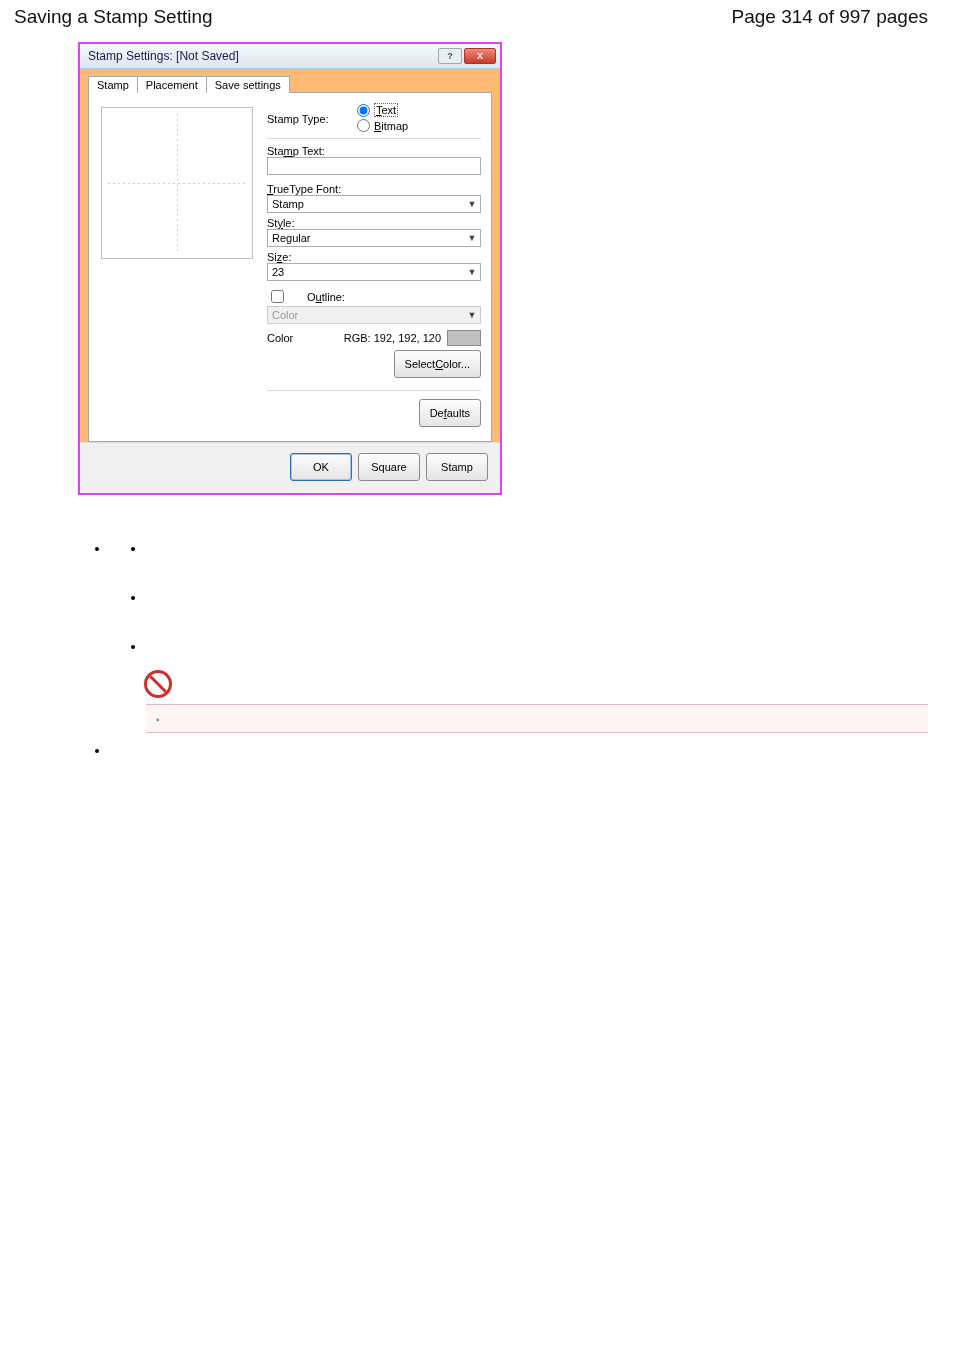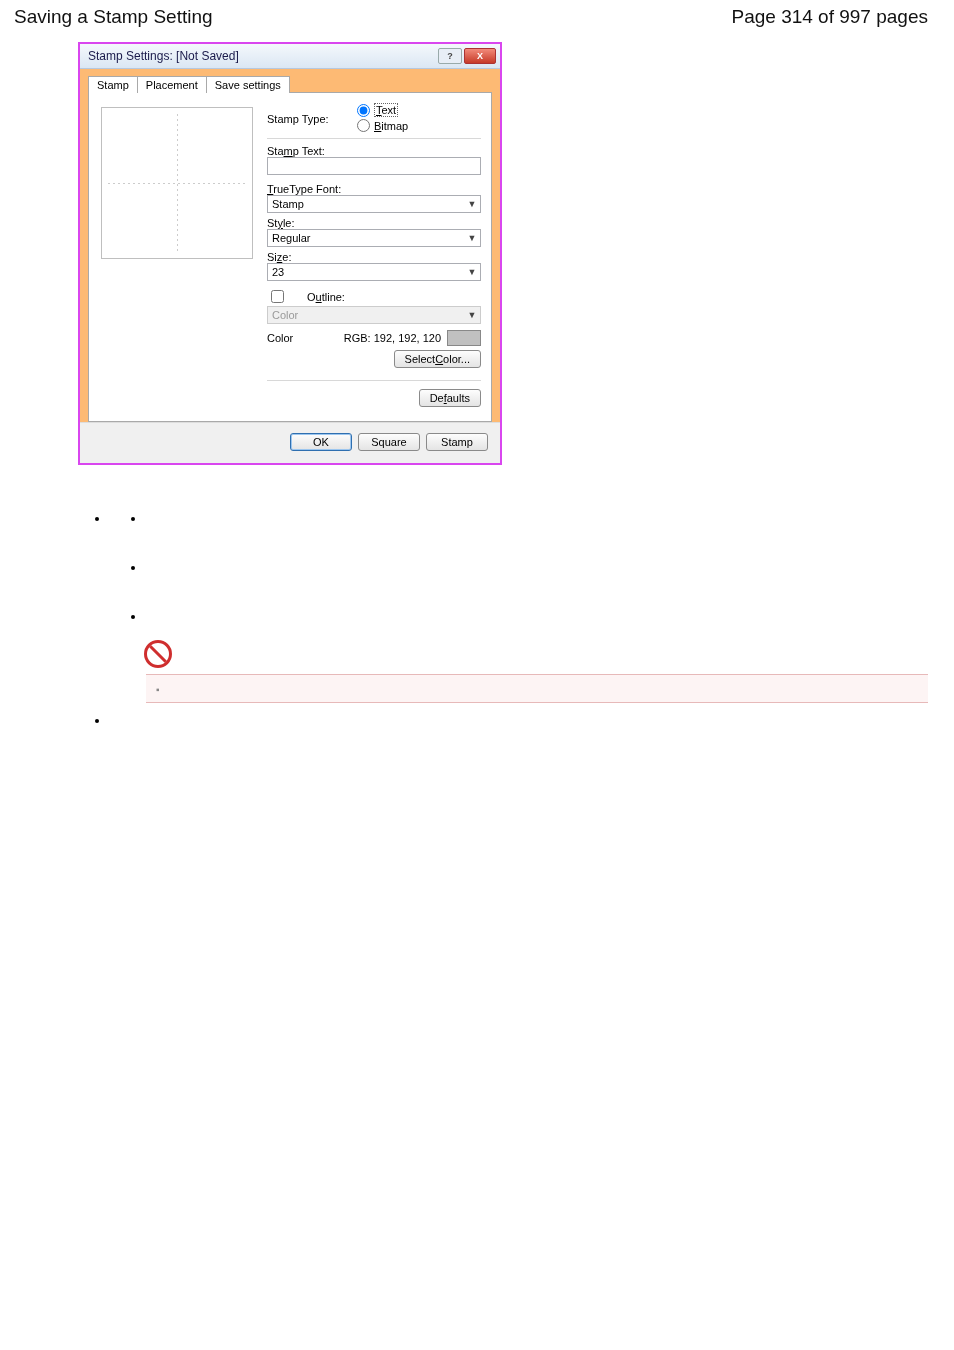--- a/index.html
+++ b/index.html
@@ -25,21 +25,21 @@
   .row{display:flex;align-items:center;margin-bottom:4px}
   .lbl{width:90px}
   .radio{display:flex;align-items:center;gap:4px;margin-bottom:2px}
   .radio input{margin:0}
   .radio .u{text-decoration:underline}
   .ti{width:100%;height:18px;border:1px solid #abadb3;background:#fff;box-sizing:border-box;padding:1px 3px;font:11px Arial}
   .sel{width:100%;height:18px;border:1px solid #abadb3;background:#fff;display:flex;align-items:center;justify-content:space-between;padding:0 2px 0 4px;box-sizing:border-box;font:11px Arial}
   .sel .arr{width:12px;text-align:center;color:#444;font-size:9px}
   .sel.disabled{background:#f0f0f0;color:#9a9a9a;border-color:#ccc}
   .chk{display:flex;align-items:center;gap:20px}
-  .btn{height:18px;border:1px solid #8a8a8a;border-radius:3px;background:linear-gradient(#fdfdfd,#e4e4e4);font:11px "Segoe UI",Arial;padding:0 10px;display:inline-flex;align-items:center;justify-content:center;min-width:62px;box-sizing:border-box}
+  .btn{height:28px;border:1px solid #8a8a8a;border-radius:3px;background:linear-gradient(#fdfdfd,#e4e4e4);font:11px "Segoe UI",Arial;padding:0 10px;display:inline-flex;align-items:center;justify-content:center;min-width:62px;box-sizing:border-box}
   .btn.primary{border:1px solid #2f6fb0;box-shadow:0 0 0 1px #9cc6ef inset}
   .swatch{width:32px;height:14px;background:#c0c0c0;border:1px solid #888;display:inline-block;vertical-align:middle}
   .actions{display:flex;justify-content:flex-end;gap:6px;padding:10px 12px 12px 0;background:#f0f0f0;border-top:1px solid #ddd}
   .content{margin:46px 0 0 78px;font:13px Arial}
   ul.outer{list-style:disc;padding-left:18px;margin:0}
   ul.inner{list-style:disc;padding-left:36px;margin:18px 0 0 0}
   ul.inner>li{margin:0 0 34px 0}
   ul.inner>li.slim{margin-bottom:16px}
   .note{margin:6px 0 0 36px;border:1px solid #e7b9b9;border-left:none;border-right:none;background:#fdf4f4;padding:6px 0 6px 10px}
   .note-ico{width:22px;height:22px;border-radius:50%;border:3px solid #cf2e2e;position:relative;margin:0 0 4px -2px}

